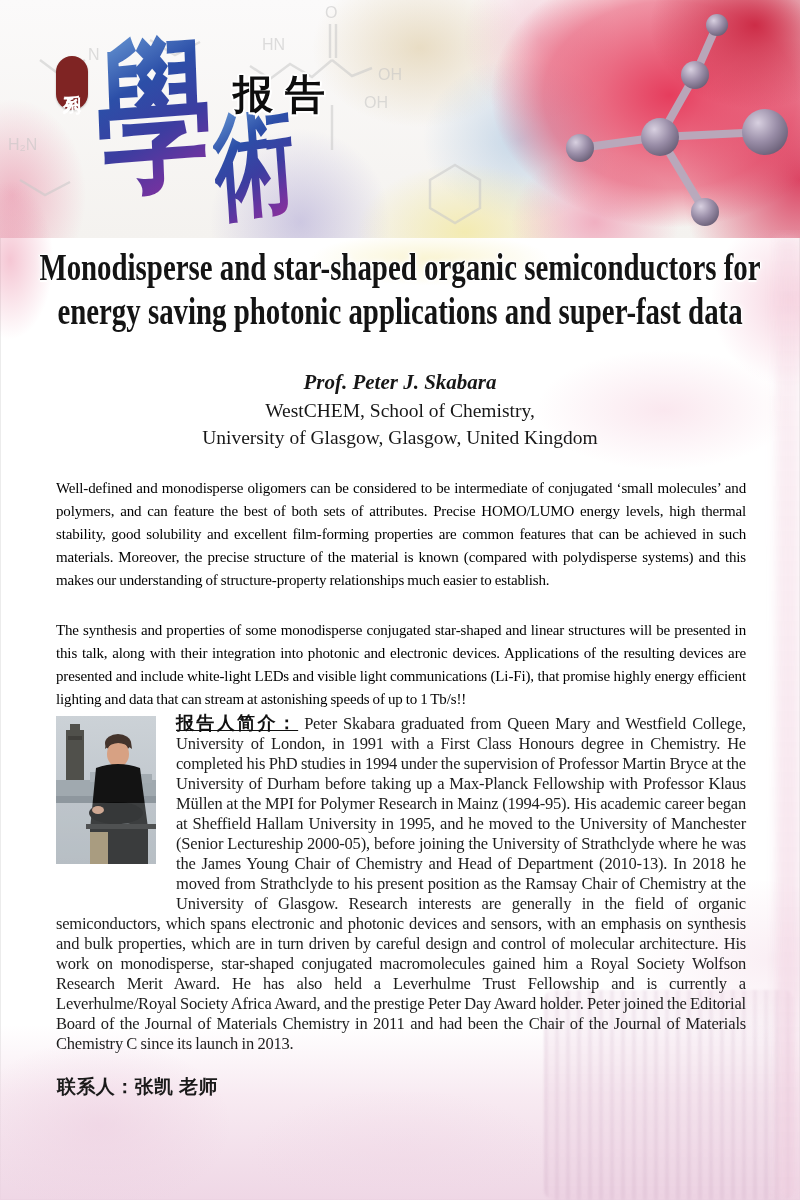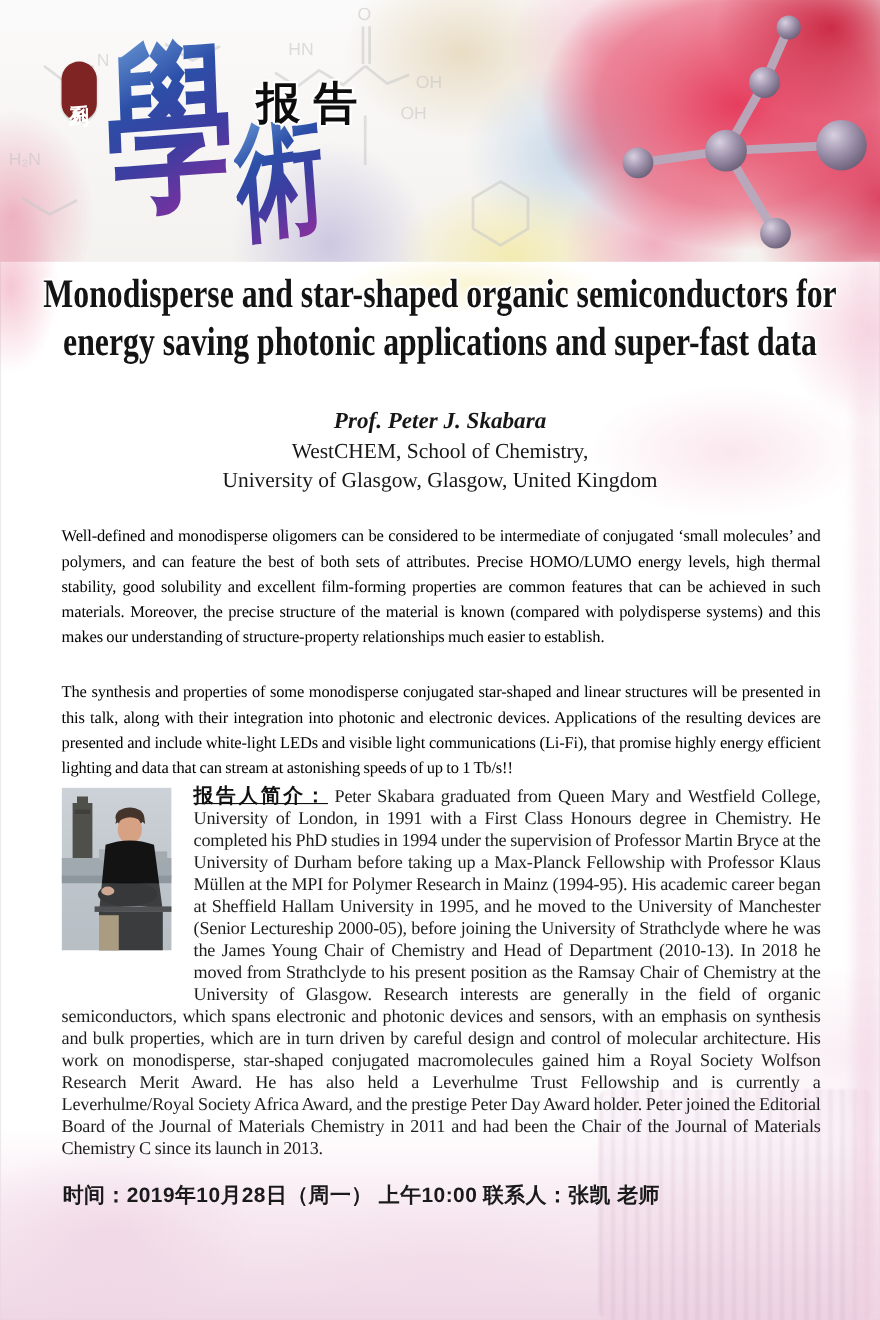--- a/index.html
+++ b/index.html
@@ -224,22 +224,19 @@
       <rect x="34" y="113" width="58" height="35" fill="#101010"></rect>
       <rect x="34" y="116" width="18" height="32" fill="#a5906a"></rect>
       <rect x="0" y="87" width="100" height="61" fill="#b9c0c5" opacity="0.25"></rect>
     </svg>
     <span class="bio-label">报告人简介：</span>
     <span>Peter Skabara graduated from Queen Mary and Westfield College, University of London, in 1991 with a First Class Honours degree in Chemistry. He completed his PhD studies in 1994 under the supervision of Professor Martin Bryce at the University of Durham before taking up a Max-Planck Fellowship with Professor Klaus Müllen at the MPI for Polymer Research in Mainz (1994-95). His academic career began at Sheffield Hallam University in 1995, and he moved to the University of Manchester (Senior Lectureship 2000-05), before joining the University of Strathclyde where he was the James Young Chair of Chemistry and Head of Department (2010-13). In 2018 he moved from Strathclyde to his present position as the Ramsay Chair of Chemistry at the University of Glasgow. Research interests are generally in the field of organic semiconductors, which spans electronic and photonic devices and sensors, with an emphasis on synthesis and bulk properties, which are in turn driven by careful design and control of molecular architecture. His work on monodisperse, star-shaped conjugated macromolecules gained him a Royal Society Wolfson Research Merit Award. He has also held a Leverhulme Trust Fellowship and is currently a Leverhulme/Royal Society Africa Award, and the prestige Peter Day Award holder. Peter joined the Editorial Board of the Journal of Materials Chemistry in 2011 and had been the Chair of the Journal of Materials Chemistry C since its launch in 2013.</span>
   </div>
 
   <div class="details">
     <div class="drow">
-      <div class="dcol1">
-        <span>时间：</span><span>2019年10月28日（周一） 上午10:00</span>
-      </div>
       <div class="dcol2">
         <span>联系人：</span><span>张凯 老师</span>
       </div>
     </div>
   </div>
 
 </div>
 
 </body></html>

